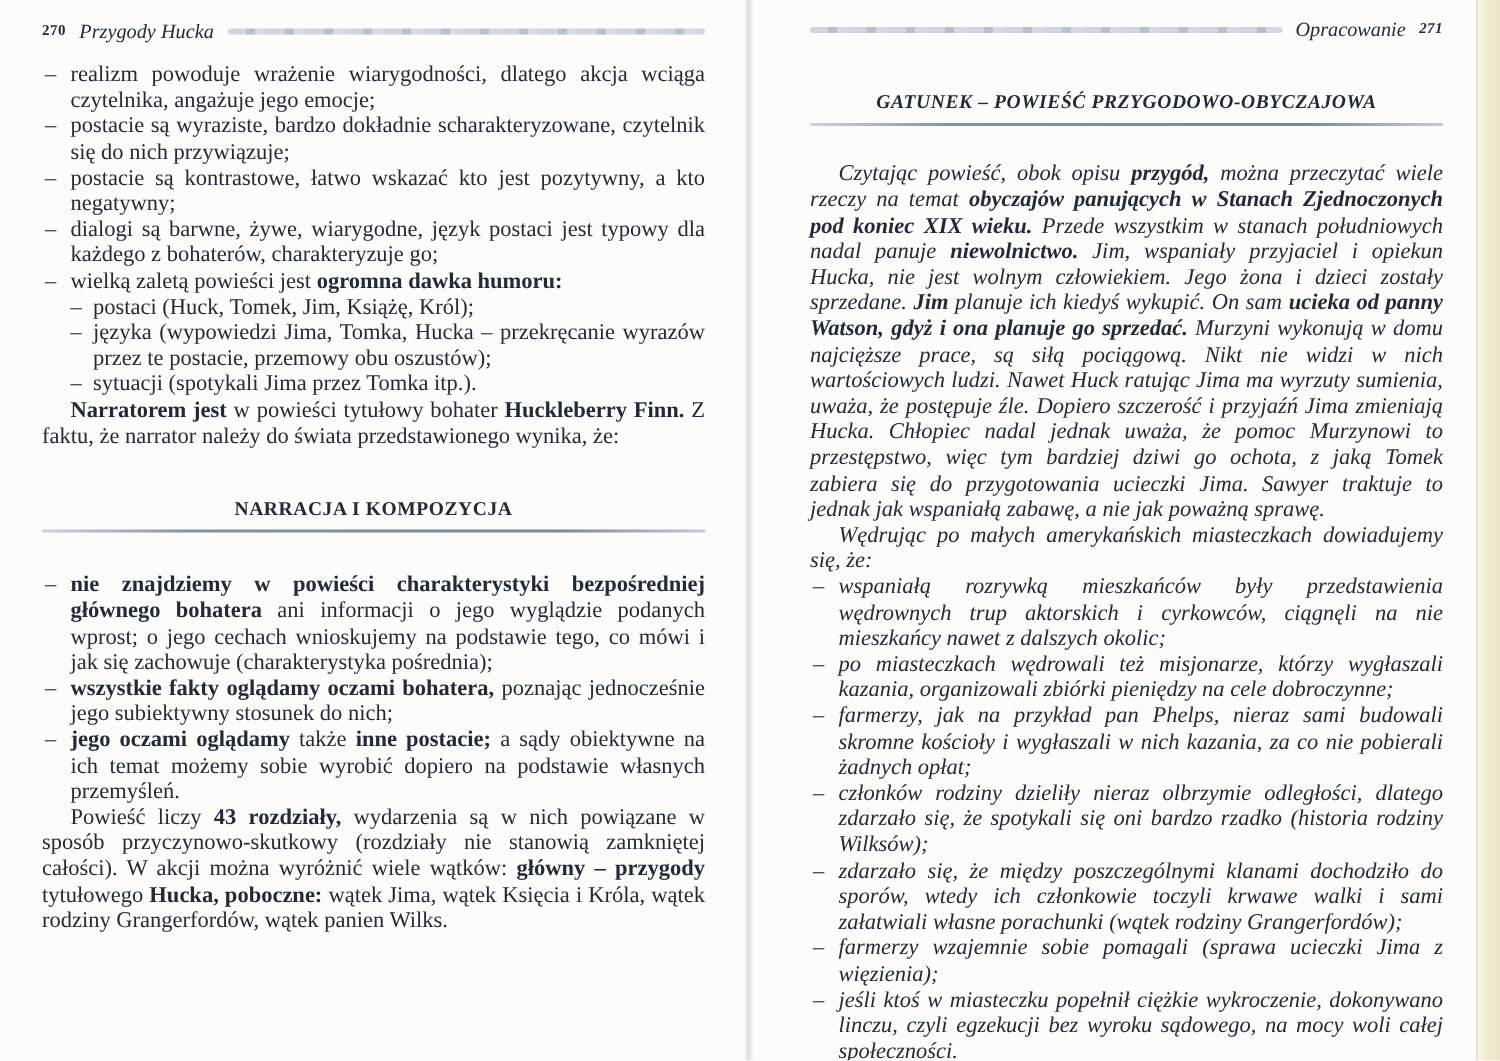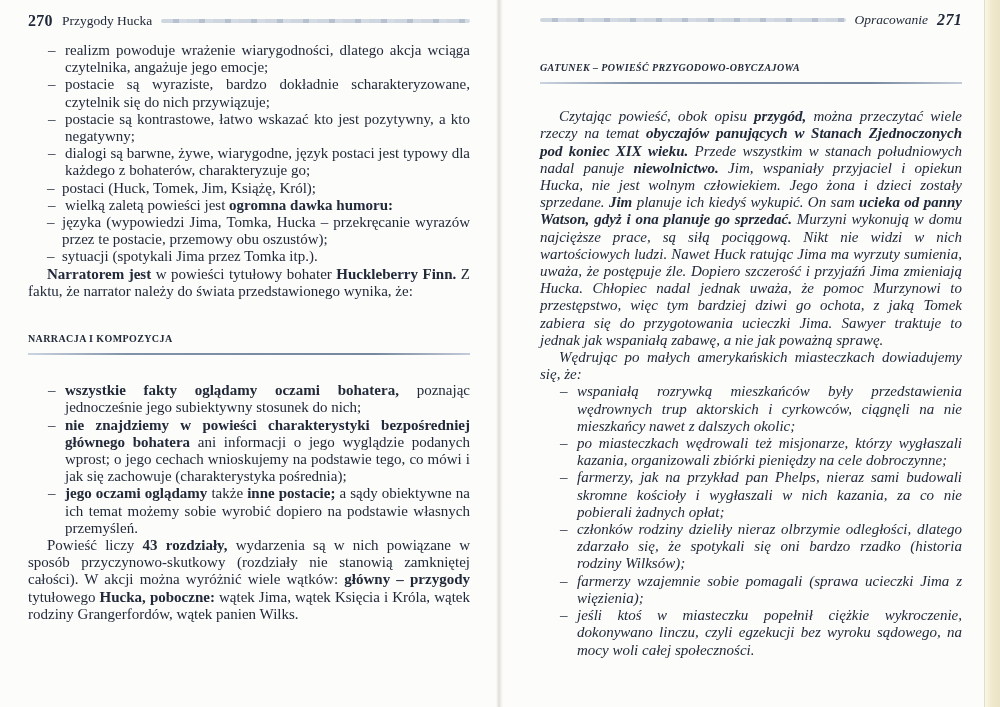--- a/index.html
+++ b/index.html
@@ -40,46 +40,46 @@
   }
   .page.left  { left: 0;   width: 497px; padding: 12px 27px 0 28px; }
   .page.right { left: 500px; width: 485px; padding: 11px 23px 0 40px; font-style: italic; }
 
   .page-header {
     display: flex; align-items: center; gap: 9px;
     height: 17px; margin-bottom: 13px;
     font-size: 13.5px;
     white-space: nowrap;
   }
-  .pnum { font-weight: bold; font-size: 16px; letter-spacing: 0.3px; }
-  .running.italic { }
+  .pnum { font-weight: bold; font-size: 10px; letter-spacing: 0.3px; }
+  .running.italic { font-style: italic; }
   .header-rule {
     flex: 1; height: 4px; align-self: center;
     background: repeating-linear-gradient(90deg,
       #c6cfdb 0px, #c6cfdb 12px,
       #aab6c7 12px, #aab6c7 18px,
       #cdd5e0 18px, #cdd5e0 26px);
     opacity: 0.85;
     border-radius: 2px;
   }
 
   .content { text-align: justify; }
   .blk { font-size: 15px; line-height: 17.2px; text-align: justify; }
   .blk b { font-weight: bold; }
 
-  .bullet { padding-left: 17px; text-indent: -17px; margin-left: 20px; }
+  .bullet { padding-left: 17px; text-indent: -17px; margin-left: 2px; }
   .sub    { margin-left: 19px; padding-left: 15px; text-indent: -15px; }
   .dash   { display: inline-block; width: 17px; text-indent: 0; }
   .sub .dash { width: 15px; }
 
   .para { text-indent: 19px; }
 
   .heading {
-    font-weight: bold;
-    font-size: 10px; letter-spacing: 0.4px;
+    text-align: center; font-weight: bold;
+    font-size: 13px; letter-spacing: 0.4px;
     text-indent: 0;
     margin: 30px 0 27px 0;
   }
   .heading-rule {
     height: 2px; margin-top: 6px;
     background: linear-gradient(90deg, #ccd4e0 0%, #8292a8 22%, #76879e 78%, #c3ccd9 100%);
   }
   .page.right .heading:first-child { margin-top: 31px; margin-bottom: 24px; }
 </style>
 </head>
@@ -91,28 +91,28 @@
     <div class="page-header">
       <span class="pnum">270</span>
       <span class="running italic">Przygody Hucka</span>
       <span class="header-rule"></span>
     </div>
     <div class="content">
         <div class="blk bullet"><span class="dash">–</span><span>realizm powoduje wrażenie wiarygodności, dlatego akcja wciąga czytelnika, angażuje jego emocje;</span></div>
         <div class="blk bullet"><span class="dash">–</span><span>postacie są wyraziste, bardzo dokładnie scharakteryzowane, czytelnik się do nich przywiązuje;</span></div>
         <div class="blk bullet"><span class="dash">–</span><span>postacie są kontrastowe, łatwo wskazać kto jest pozytywny, a kto negatywny;</span></div>
         <div class="blk bullet"><span class="dash">–</span><span>dialogi są barwne, żywe, wiarygodne, język postaci jest typowy dla każdego z bohaterów, charakteryzuje go;</span></div>
+        <div class="blk bullet"><span class="dash">–</span><span>wielką zaletą powieści jest </span><b>ogromna dawka humoru:</b></div>
         <div class="blk sub"><span class="dash">–</span><span>postaci (Huck, Tomek, Jim, Książę, Król);</span></div>
-        <div class="blk bullet"><span class="dash">–</span><span>wielką zaletą powieści jest </span><b>ogromna dawka humoru:</b></div>
         <div class="blk sub"><span class="dash">–</span><span>języka (wypowiedzi Jima, Tomka, Hucka – przekręcanie wyrazów przez te postacie, przemowy obu oszustów);</span></div>
         <div class="blk sub"><span class="dash">–</span><span>sytuacji (spotykali Jima przez Tomka itp.).</span></div>
         <div class="blk para"><b>Narratorem jest</b><span> w powieści tytułowy bohater </span><b>Huckleberry Finn.</b><span> Z faktu, że narrator należy do świata przedstawionego wynika, że:</span></div>
         <div class="blk heading"><span>NARRACJA I KOMPOZYCJA</span><div class="heading-rule"></div></div>
+        <div class="blk bullet"><span class="dash">–</span><b>nie znajdziemy w powieści charakterystyki bezpośredniej głównego bohatera</b><span> ani informacji o jego wyglądzie podanych wprost; o jego cechach wnioskujemy na podstawie tego, co mówi i jak się zachowuje (charakterystyka pośrednia);</span></div>
         <div class="blk bullet"><span class="dash">–</span><b>wszystkie fakty oglądamy oczami bohatera,</b><span> poznając jednocześnie jego subiektywny stosunek do nich;</span></div>
-        <div class="blk bullet"><span class="dash">–</span><b>nie znajdziemy w powieści charakterystyki bezpośredniej głównego bohatera</b><span> ani informacji o jego wyglądzie podanych wprost; o jego cechach wnioskujemy na podstawie tego, co mówi i jak się zachowuje (charakterystyka pośrednia);</span></div>
         <div class="blk bullet"><span class="dash">–</span><b>jego oczami oglądamy</b><span> także </span><b>inne postacie;</b><span> a sądy obiektywne na ich temat możemy sobie wyrobić dopiero na podstawie własnych przemyśleń.</span></div>
         <div class="blk para"><span>Powieść liczy </span><b>43 rozdziały,</b><span> wydarzenia są w nich powiązane w sposób przyczynowo-skutkowy (rozdziały nie stanowią zamkniętej całości). W akcji można wyróżnić wiele wątków: </span><b>główny – przygody</b><span> tytułowego </span><b>Hucka, poboczne:</b><span> wątek Jima, wątek Księcia i Króla, wątek rodziny Grangerfordów, wątek panien Wilks.</span></div>
       </div>
   </div>
 
   <div class="gutter"></div>
 
   <div class="page right">
     <div class="page-header">
       <span class="header-rule"></span>
@@ -120,20 +120,21 @@
       <span class="pnum">271</span>
     </div>
     <div class="content">
         <div class="blk heading"><span>GATUNEK – POWIEŚĆ PRZYGODOWO-OBYCZAJOWA</span><div class="heading-rule"></div></div>
         <div class="blk para"><span>Czytając powieść, obok opisu </span><b>przygód,</b><span> można przeczytać wiele rzeczy na temat </span><b>obyczajów panujących w Stanach Zjednoczonych pod koniec XIX wieku.</b><span> Przede wszystkim w stanach południowych nadal panuje </span><b>niewolnictwo.</b><span> Jim, wspaniały przyjaciel i opiekun Hucka, nie jest wolnym człowiekiem. Jego żona i dzieci zostały sprzedane. </span><b>Jim</b><span> planuje ich kiedyś wykupić. On sam </span><b>ucieka od panny Watson, gdyż i ona planuje go sprzedać.</b><span> Murzyni wykonują w domu najcięższe prace, są siłą pociągową. Nikt nie widzi w nich wartościowych ludzi. Nawet Huck ratując Jima ma wyrzuty sumienia, uważa, że postępuje źle. Dopiero szczerość i przyjaźń Jima zmieniają Hucka. Chłopiec nadal jednak uważa, że pomoc Murzynowi to przestępstwo, więc tym bardziej dziwi go ochota, z jaką Tomek zabiera się do przygotowania ucieczki Jima. Sawyer traktuje to jednak jak wspaniałą zabawę, a nie jak poważną sprawę.</span></div>
         <div class="blk para"><span>Wędrując po małych amerykańskich miasteczkach dowiadujemy się, że:</span></div>
         <div class="blk bullet"><span class="dash">–</span><span>wspaniałą rozrywką mieszkańców były przedstawienia wędrownych trup aktorskich i cyrkowców, ciągnęli na nie mieszkańcy nawet z dalszych okolic;</span></div>
         <div class="blk bullet"><span class="dash">–</span><span>po miasteczkach wędrowali też misjonarze, którzy wygłaszali kazania, organizowali zbiórki pieniędzy na cele dobroczynne;</span></div>
         <div class="blk bullet"><span class="dash">–</span><span>farmerzy, jak na przykład pan Phelps, nieraz sami budowali skromne kościoły i wygłaszali w nich kazania, za co nie pobierali żadnych opłat;</span></div>
         <div class="blk bullet"><span class="dash">–</span><span>członków rodziny dzieliły nieraz olbrzymie odległości, dlatego zdarzało się, że spotykali się oni bardzo rzadko (historia rodziny Wilksów);</span></div>
+        <div class="blk bullet"><span class="dash">–</span><span>zdarzało się, że między poszczególnymi klanami dochodziło do sporów, wtedy ich członkowie toczyli krwawe walki i sami załatwiali własne porachunki (wątek rodziny Grangerfordów);</span></div>
         <div class="blk bullet"><span class="dash">–</span><span>farmerzy wzajemnie sobie pomagali (sprawa ucieczki Jima z więzienia);</span></div>
         <div class="blk bullet"><span class="dash">–</span><span>jeśli ktoś w miasteczku popełnił ciężkie wykroczenie, dokonywano linczu, czyli egzekucji bez wyroku sądowego, na mocy woli całej społeczności.</span></div>
       </div>
   </div>
 
   <div class="page-edge"></div>
 
 </div>
 
 </body></html>

